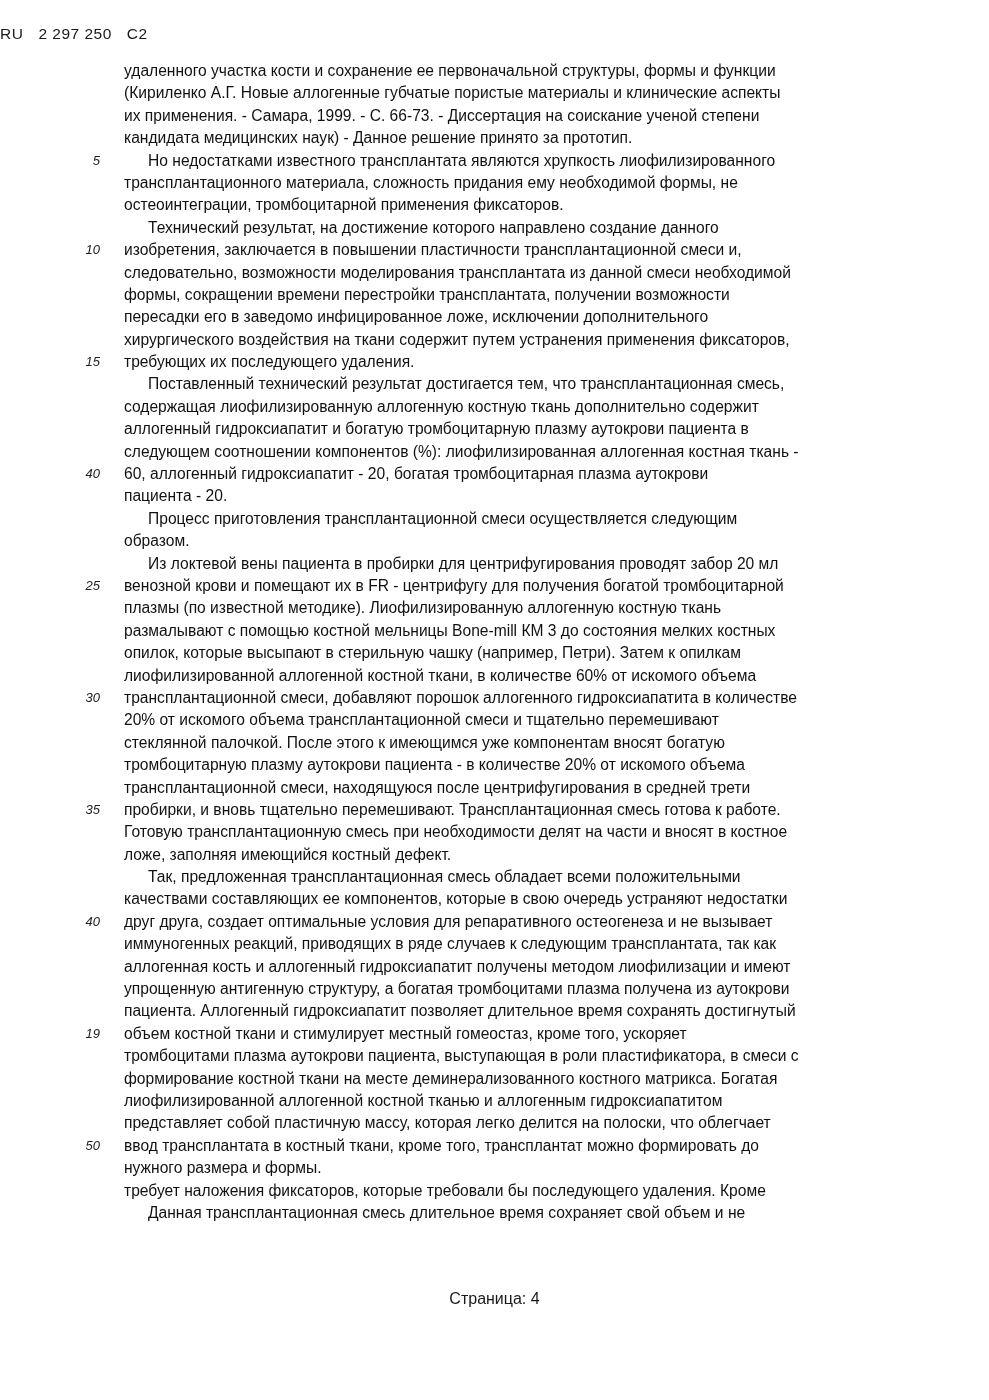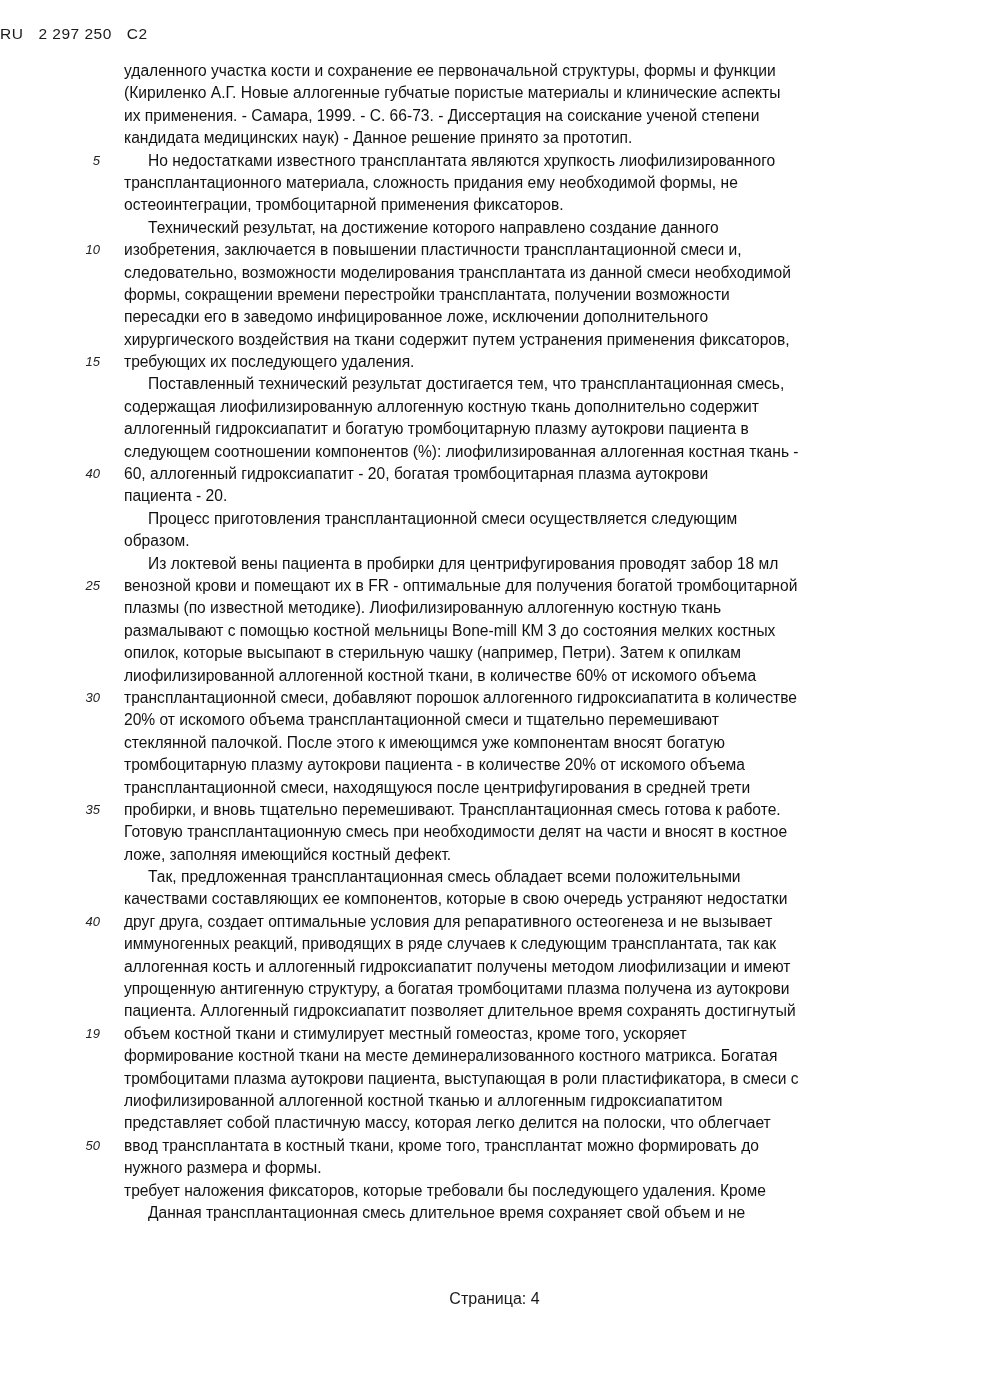--- a/index.html
+++ b/index.html
@@ -82,44 +82,44 @@
       <div class="line"><span class="lnum"></span><span class="ltext">хирургического воздействия на ткани содержит путем устранения применения фиксаторов,</span></div>
       <div class="line"><span class="lnum">15</span><span class="ltext">требующих их последующего удаления.</span></div>
       <div class="line"><span class="lnum"></span><span class="ltext indent">Поставленный технический результат достигается тем, что трансплантационная смесь,</span></div>
       <div class="line"><span class="lnum"></span><span class="ltext">содержащая лиофилизированную аллогенную костную ткань дополнительно содержит</span></div>
       <div class="line"><span class="lnum"></span><span class="ltext">аллогенный гидроксиапатит и богатую тромбоцитарную плазму аутокрови пациента в</span></div>
       <div class="line"><span class="lnum"></span><span class="ltext">следующем соотношении компонентов (%): лиофилизированная аллогенная костная ткань -</span></div>
       <div class="line"><span class="lnum">40</span><span class="ltext">60, аллогенный гидроксиапатит - 20, богатая тромбоцитарная плазма аутокрови</span></div>
       <div class="line"><span class="lnum"></span><span class="ltext">пациента - 20.</span></div>
       <div class="line"><span class="lnum"></span><span class="ltext indent">Процесс приготовления трансплантационной смеси осуществляется следующим</span></div>
       <div class="line"><span class="lnum"></span><span class="ltext">образом.</span></div>
-      <div class="line"><span class="lnum"></span><span class="ltext indent">Из локтевой вены пациента в пробирки для центрифугирования проводят забор 18 мл</span></div>
-      <div class="line"><span class="lnum">25</span><span class="ltext">венозной крови и помещают их в FR - оптимальные для получения богатой тромбоцитарной</span></div>
+      <div class="line"><span class="lnum"></span><span class="ltext indent">Из локтевой вены пациента в пробирки для центрифугирования проводят забор 20 мл</span></div>
+      <div class="line"><span class="lnum">25</span><span class="ltext">венозной крови и помещают их в FR - центрифугу для получения богатой тромбоцитарной</span></div>
       <div class="line"><span class="lnum"></span><span class="ltext">плазмы (по известной методике). Лиофилизированную аллогенную костную ткань</span></div>
       <div class="line"><span class="lnum"></span><span class="ltext">размалывают с помощью костной мельницы Bone-mill КМ 3 до состояния мелких костных</span></div>
       <div class="line"><span class="lnum"></span><span class="ltext">опилок, которые высыпают в стерильную чашку (например, Петри). Затем к опилкам</span></div>
       <div class="line"><span class="lnum"></span><span class="ltext">лиофилизированной аллогенной костной ткани, в количестве 60% от искомого объема</span></div>
       <div class="line"><span class="lnum">30</span><span class="ltext">трансплантационной смеси, добавляют порошок аллогенного гидроксиапатита в количестве</span></div>
       <div class="line"><span class="lnum"></span><span class="ltext">20% от искомого объема трансплантационной смеси и тщательно перемешивают</span></div>
       <div class="line"><span class="lnum"></span><span class="ltext">стеклянной палочкой. После этого к имеющимся уже компонентам вносят богатую</span></div>
       <div class="line"><span class="lnum"></span><span class="ltext">тромбоцитарную плазму аутокрови пациента - в количестве 20% от искомого объема</span></div>
       <div class="line"><span class="lnum"></span><span class="ltext">трансплантационной смеси, находящуюся после центрифугирования в средней трети</span></div>
       <div class="line"><span class="lnum">35</span><span class="ltext">пробирки, и вновь тщательно перемешивают. Трансплантационная смесь готова к работе.</span></div>
       <div class="line"><span class="lnum"></span><span class="ltext">Готовую трансплантационную смесь при необходимости делят на части и вносят в костное</span></div>
       <div class="line"><span class="lnum"></span><span class="ltext">ложе, заполняя имеющийся костный дефект.</span></div>
       <div class="line"><span class="lnum"></span><span class="ltext indent">Так, предложенная трансплантационная смесь обладает всеми положительными</span></div>
       <div class="line"><span class="lnum"></span><span class="ltext">качествами составляющих ее компонентов, которые в свою очередь устраняют недостатки</span></div>
       <div class="line"><span class="lnum">40</span><span class="ltext">друг друга, создает оптимальные условия для репаративного остеогенеза и не вызывает</span></div>
       <div class="line"><span class="lnum"></span><span class="ltext">иммуногенных реакций, приводящих в ряде случаев к следующим трансплантата, так как</span></div>
       <div class="line"><span class="lnum"></span><span class="ltext">аллогенная кость и аллогенный гидроксиапатит получены методом лиофилизации и имеют</span></div>
       <div class="line"><span class="lnum"></span><span class="ltext">упрощенную антигенную структуру, а богатая тромбоцитами плазма получена из аутокрови</span></div>
       <div class="line"><span class="lnum"></span><span class="ltext">пациента. Аллогенный гидроксиапатит позволяет длительное время сохранять достигнутый</span></div>
       <div class="line"><span class="lnum">19</span><span class="ltext">объем костной ткани и стимулирует местный гомеостаз, кроме того, ускоряет</span></div>
+      <div class="line"><span class="lnum"></span><span class="ltext">тромбоцитами плазма аутокрови пациента, выступающая в роли пластификатора, в смеси с</span></div>
       <div class="line"><span class="lnum"></span><span class="ltext">формирование костной ткани на месте деминерализованного костного матрикса. Богатая</span></div>
-      <div class="line"><span class="lnum"></span><span class="ltext">тромбоцитами плазма аутокрови пациента, выступающая в роли пластификатора, в смеси с</span></div>
       <div class="line"><span class="lnum"></span><span class="ltext">лиофилизированной аллогенной костной тканью и аллогенным гидроксиапатитом</span></div>
       <div class="line"><span class="lnum"></span><span class="ltext">представляет собой пластичную массу, которая легко делится на полоски, что облегчает</span></div>
       <div class="line"><span class="lnum">50</span><span class="ltext">ввод трансплантата в костный ткани, кроме того, трансплантат можно формировать до</span></div>
       <div class="line"><span class="lnum"></span><span class="ltext">нужного размера и формы.</span></div>
       <div class="line"><span class="lnum"></span><span class="ltext">требует наложения фиксаторов, которые требовали бы последующего удаления. Кроме</span></div>
       <div class="line"><span class="lnum"></span><span class="ltext indent">Данная трансплантационная смесь длительное время сохраняет свой объем и не</span></div>
     </div>
 
   <div class="doc-footer">
     <span>Страница: 4</span>

